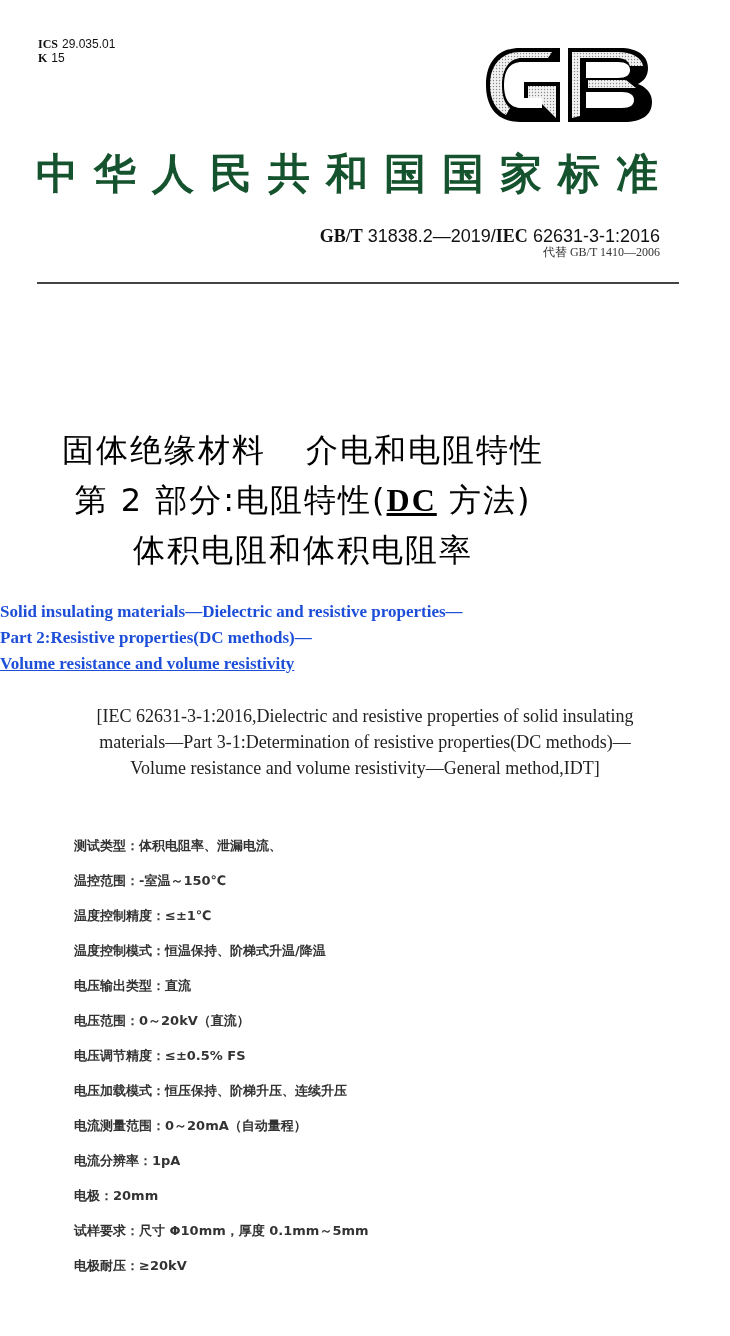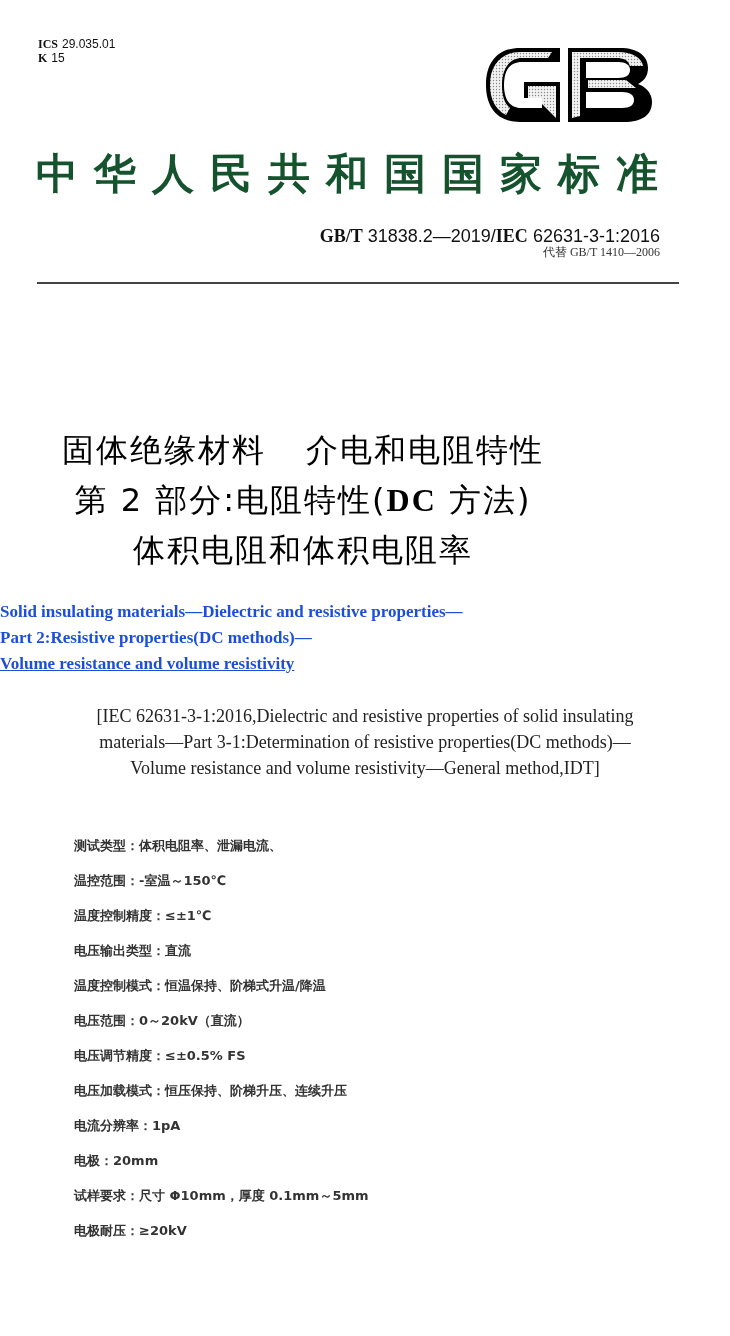--- a/index.html
+++ b/index.html
@@ -14,21 +14,21 @@
   .national-title { left: 36px; top: 150px; width: 650px; font-family: "DejaVu Serif", serif; font-weight: bold; font-size: 42px; letter-spacing: 16px; line-height: 48px; color: #14532d; white-space: nowrap; }
 
   .std-no { right: 70px; top: 226px; font-family: "Liberation Sans", sans-serif; font-size: 18px; line-height: 20px; color: #111; text-align: right; white-space: nowrap; }
   .std-no .gb { font-family: "Liberation Serif", serif; font-weight: bold; }
   .replace { right: 70px; top: 245px; font-family: "Liberation Serif", serif; font-size: 12px; line-height: 14px; color: #333; text-align: right; white-space: nowrap; }
 
   .rule { left: 37px; top: 282px; width: 642px; height: 2px; background: #444; }
 
   .cn-title { left: 0; width: 606px; text-align: center; font-family: "DejaVu Sans", sans-serif; font-size: 32px; line-height: 48px; color: #000; letter-spacing: 2px; }
   .cn-title .gap { display: inline-block; width: 40px; }
-  .cn-title .dc { font-family: "Liberation Serif", serif; font-weight: bold; }
+  .cn-title .dc { font-family: "Liberation Serif", serif; font-weight: bold; text-decoration: underline; }
 
   .en-title { left: 0; width: 730px; text-align: left; font-family: "Liberation Serif", serif; font-weight: bold; font-size: 17px; line-height: 26px; color: #1d4ed8; }
 
   .iec-ref { left: 40px; width: 650px; text-align: center; font-family: "Liberation Serif", serif; font-size: 18px; line-height: 26px; color: #222; }
 
   .specs { left: 74px; top: 828px; width: 620px; }
   .spec-row { font-family: "DejaVu Sans", sans-serif; font-weight: bold; font-size: 13px; line-height: 35px; height: 35px; color: #333; white-space: nowrap; }
 </style>
 </head>
 <body>
@@ -81,22 +81,23 @@
 <div class="abs en-title" style="top:651px;text-decoration:underline;">Volume resistance and volume resistivity</div>
 
 <div class="abs iec-ref" style="top:703px;">[IEC 62631-3-1:2016,Dielectric and resistive properties of solid insulating</div>
 <div class="abs iec-ref" style="top:729px;">materials—Part 3-1:Determination of resistive properties(DC methods)—</div>
 <div class="abs iec-ref" style="top:755px;">Volume resistance and volume resistivity—General method,IDT]</div>
 
 <div class="abs specs">
   <div class="spec-row">测试类型：体积电阻率、泄漏电流、</div>
   <div class="spec-row">温控范围：-室温～150℃</div>
   <div class="spec-row">温度控制精度：≤±1℃</div>
+  <div class="spec-row">温度控制模式：恒温保持、阶梯式升温/降温</div>
   <div class="spec-row">电压输出类型：直流</div>
-  <div class="spec-row">温度控制模式：恒温保持、阶梯式升温/降温</div>
   <div class="spec-row">电压范围：0～20kV（直流）</div>
   <div class="spec-row">电压调节精度：≤±0.5% FS</div>
   <div class="spec-row">电压加载模式：恒压保持、阶梯升压、连续升压</div>
+  <div class="spec-row">电流测量范围：0～20mA（自动量程）</div>
   <div class="spec-row">电流分辨率：1pA</div>
   <div class="spec-row">电极：20mm</div>
   <div class="spec-row">试样要求：尺寸 Φ10mm，厚度 0.1mm～5mm</div>
   <div class="spec-row">电极耐压：≥20kV</div>
 </div>
 
 </body></html>

